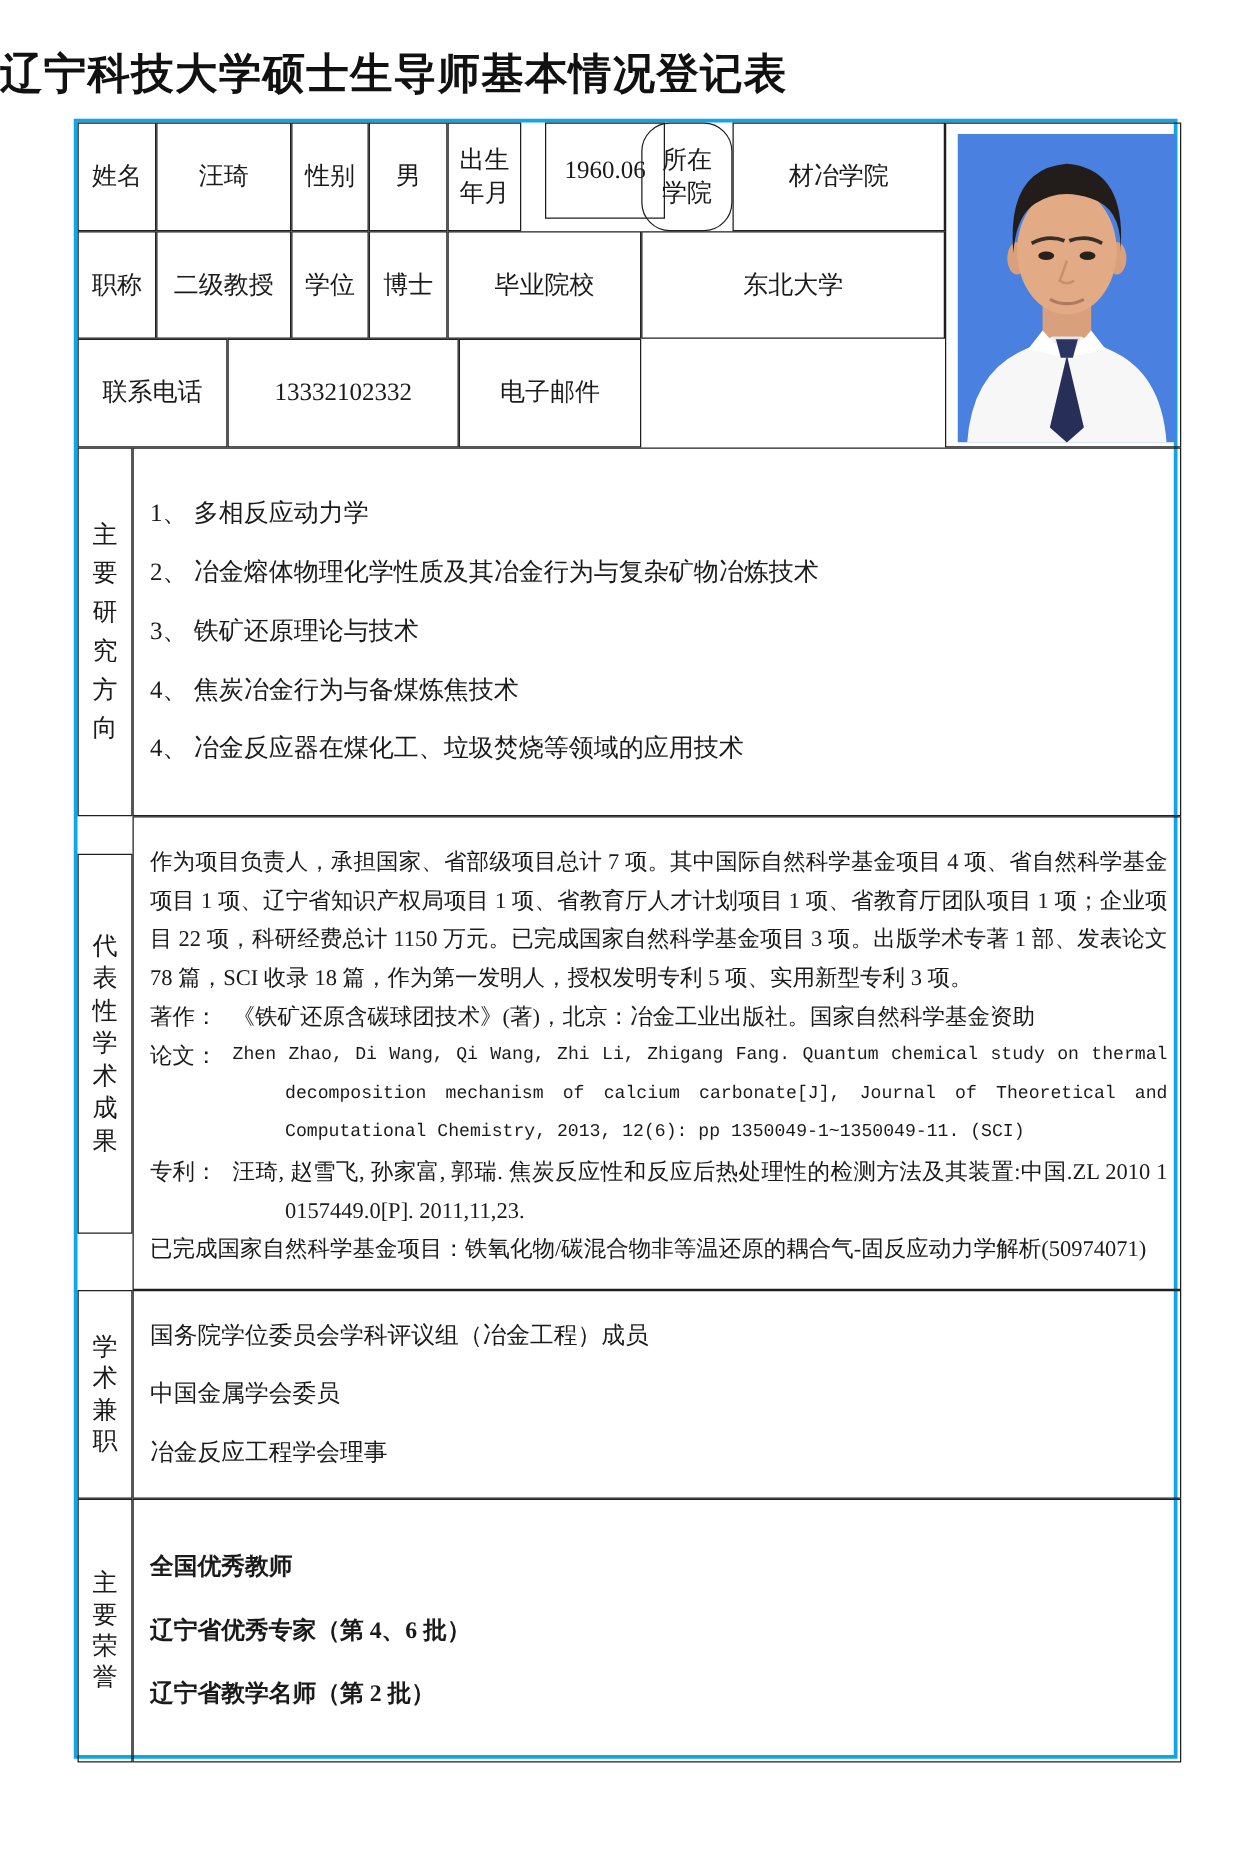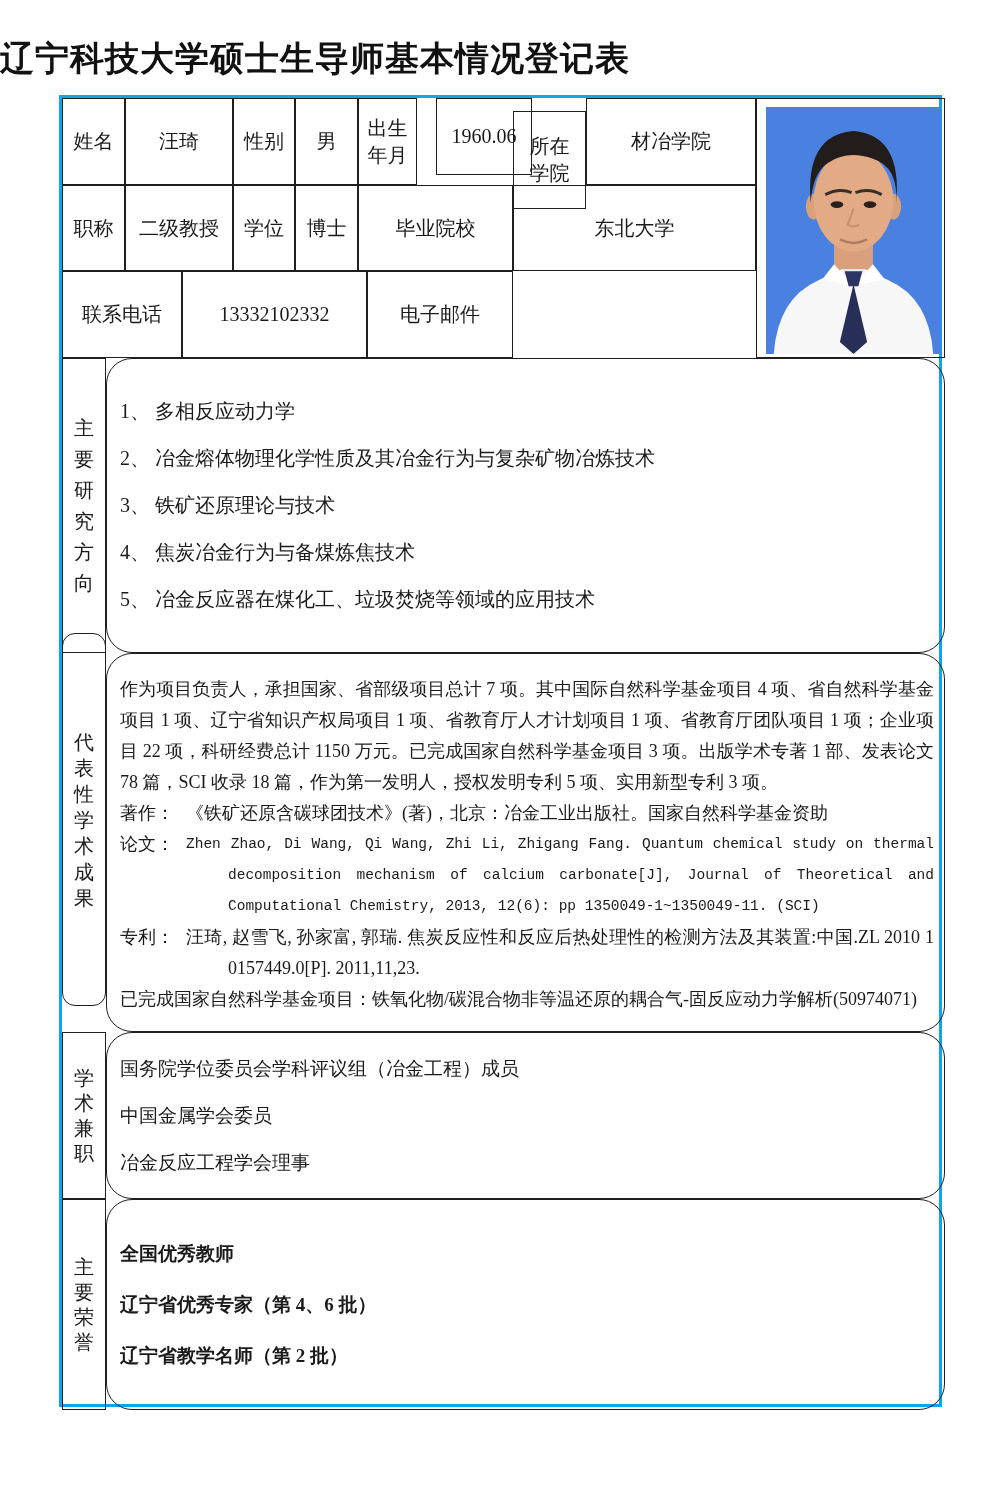--- a/index.html
+++ b/index.html
@@ -22,21 +22,21 @@
     font-size:20px;line-height:1.35;
   }
   .wrap2{width:46px;word-break:break-all;}
   .vlabel-cell{flex-direction:column;}
   .vlabel{width:26px;word-break:break-all;text-align:center;font-size:20px;}
   .lh-research{line-height:31px;}
   .lh-achv{line-height:26px;}
   .lh-small{line-height:25px;}
   .content-cell{
     align-items:stretch;justify-content:center;flex-direction:column;
-    text-align:left;padding:6px 10px 6px 13px;border-radius:26px;
+    text-align:left;padding:6px 10px 6px 13px;
   }
   .research-items{display:flex;flex-direction:column;justify-content:center;gap:26px;height:100%;}
   .research-item{font-size:20px;line-height:21px;}
   .achv{justify-content:center;padding-top:9px;font-size:18px;line-height:31px;}
   .achv-summary{text-align:justify;}
   .entry{display:flex;}
   .entry-label{width:66px;flex-shrink:0;}
   .entry-body{flex:1;padding-left:42px;text-indent:-42px;text-align:justify;}
   .entry-body.latin{
     font-family:"Liberation Mono","DejaVu Sans Mono",monospace;
@@ -58,21 +58,21 @@
   <div class="form">
 
     <div class="cell" style="left:0;top:0;width:63px;height:87px;">姓名</div>
     <div class="cell" style="left:63px;top:0;width:108px;height:87px;">汪琦</div>
     <div class="cell" style="left:171px;top:0;width:62px;height:87px;">性别</div>
     <div class="cell" style="left:233px;top:0;width:63px;height:87px;">男</div>
     <div class="cell" style="left:296px;top:0;width:59px;height:87px;">
       <span class="wrap2">出生年月</span>
     </div>
     <div class="cell" style="left:348px;top:0;width:96px;height:77px;margin-left:26px;">1960.06</div>
-    <div class="cell" style="left:451px;top:13px;width:73px;height:98px;">
+    <div class="cell" style="left:451px;top:0;width:73px;height:87px;border-radius:23px;">
       <span class="wrap2">所在学院</span>
     </div>
     <div class="cell" style="left:524px;top:0;width:170px;height:87px;">材冶学院</div>
 
     <div class="cell photo-cell" style="left:694px;top:0;width:189px;height:260px;">
       <svg viewBox="0 0 180 248" preserveAspectRatio="none">
         <rect width="180" height="248" fill="#4a80e0"></rect>
         <ellipse cx="49" cy="100" rx="8" ry="13" fill="#d9a07c"></ellipse>
         <ellipse cx="131" cy="100" rx="8" ry="13" fill="#d9a07c"></ellipse>
         <rect x="70" y="118" width="40" height="48" fill="#d9a07e"></rect>
@@ -106,25 +106,25 @@
 
     <div class="cell vlabel-cell" style="left:0;top:260px;width:44px;height:295px;">
       <span class="vlabel lh-research">主要研究方向</span>
     </div>
     <div class="cell content-cell" style="left:44px;top:260px;width:839px;height:295px;">
       <div class="research-items">
         <div class="research-item">1、 多相反应动力学</div>
         <div class="research-item">2、 冶金熔体物理化学性质及其冶金行为与复杂矿物冶炼技术</div>
         <div class="research-item">3、 铁矿还原理论与技术</div>
         <div class="research-item">4、 焦炭冶金行为与备煤炼焦技术</div>
-        <div class="research-item">5、 冶金反应器在煤化工、垃圾焚烧等领域的应用技术</div>
+        <div class="research-item">4、 冶金反应器在煤化工、垃圾焚烧等领域的应用技术</div>
       </div>
     </div>
 
-    <div class="cell vlabel-cell" style="left:0;top:535px;width:44px;height:373px;border-radius:13px;">
+    <div class="cell vlabel-cell" style="left:0;top:585px;width:44px;height:304px;">
       <span class="vlabel lh-achv">代表性学术成果</span>
     </div>
     <div class="cell content-cell achv" style="left:44px;top:555px;width:839px;height:379px;">
       <div class="achv-summary">作为项目负责人，承担国家、省部级项目总计 7 项。其中国际自然科学基金项目 4 项、省自然科学基金项目 1 项、辽宁省知识产权局项目 1 项、省教育厅人才计划项目 1 项、省教育厅团队项目 1 项；企业项目 22 项，科研经费总计 1150 万元。已完成国家自然科学基金项目 3 项。出版学术专著 1 部、发表论文 78 篇，SCI 收录 18 篇，作为第一发明人，授权发明专利 5 项、实用新型专利 3 项。</div>
       <div class="entry">
         <span class="entry-label">著作：</span>
         <div class="entry-body">《铁矿还原含碳球团技术》(著)，北京：冶金工业出版社。国家自然科学基金资助</div>
       </div>
       <div class="entry">
         <span class="entry-label">论文：</span>

